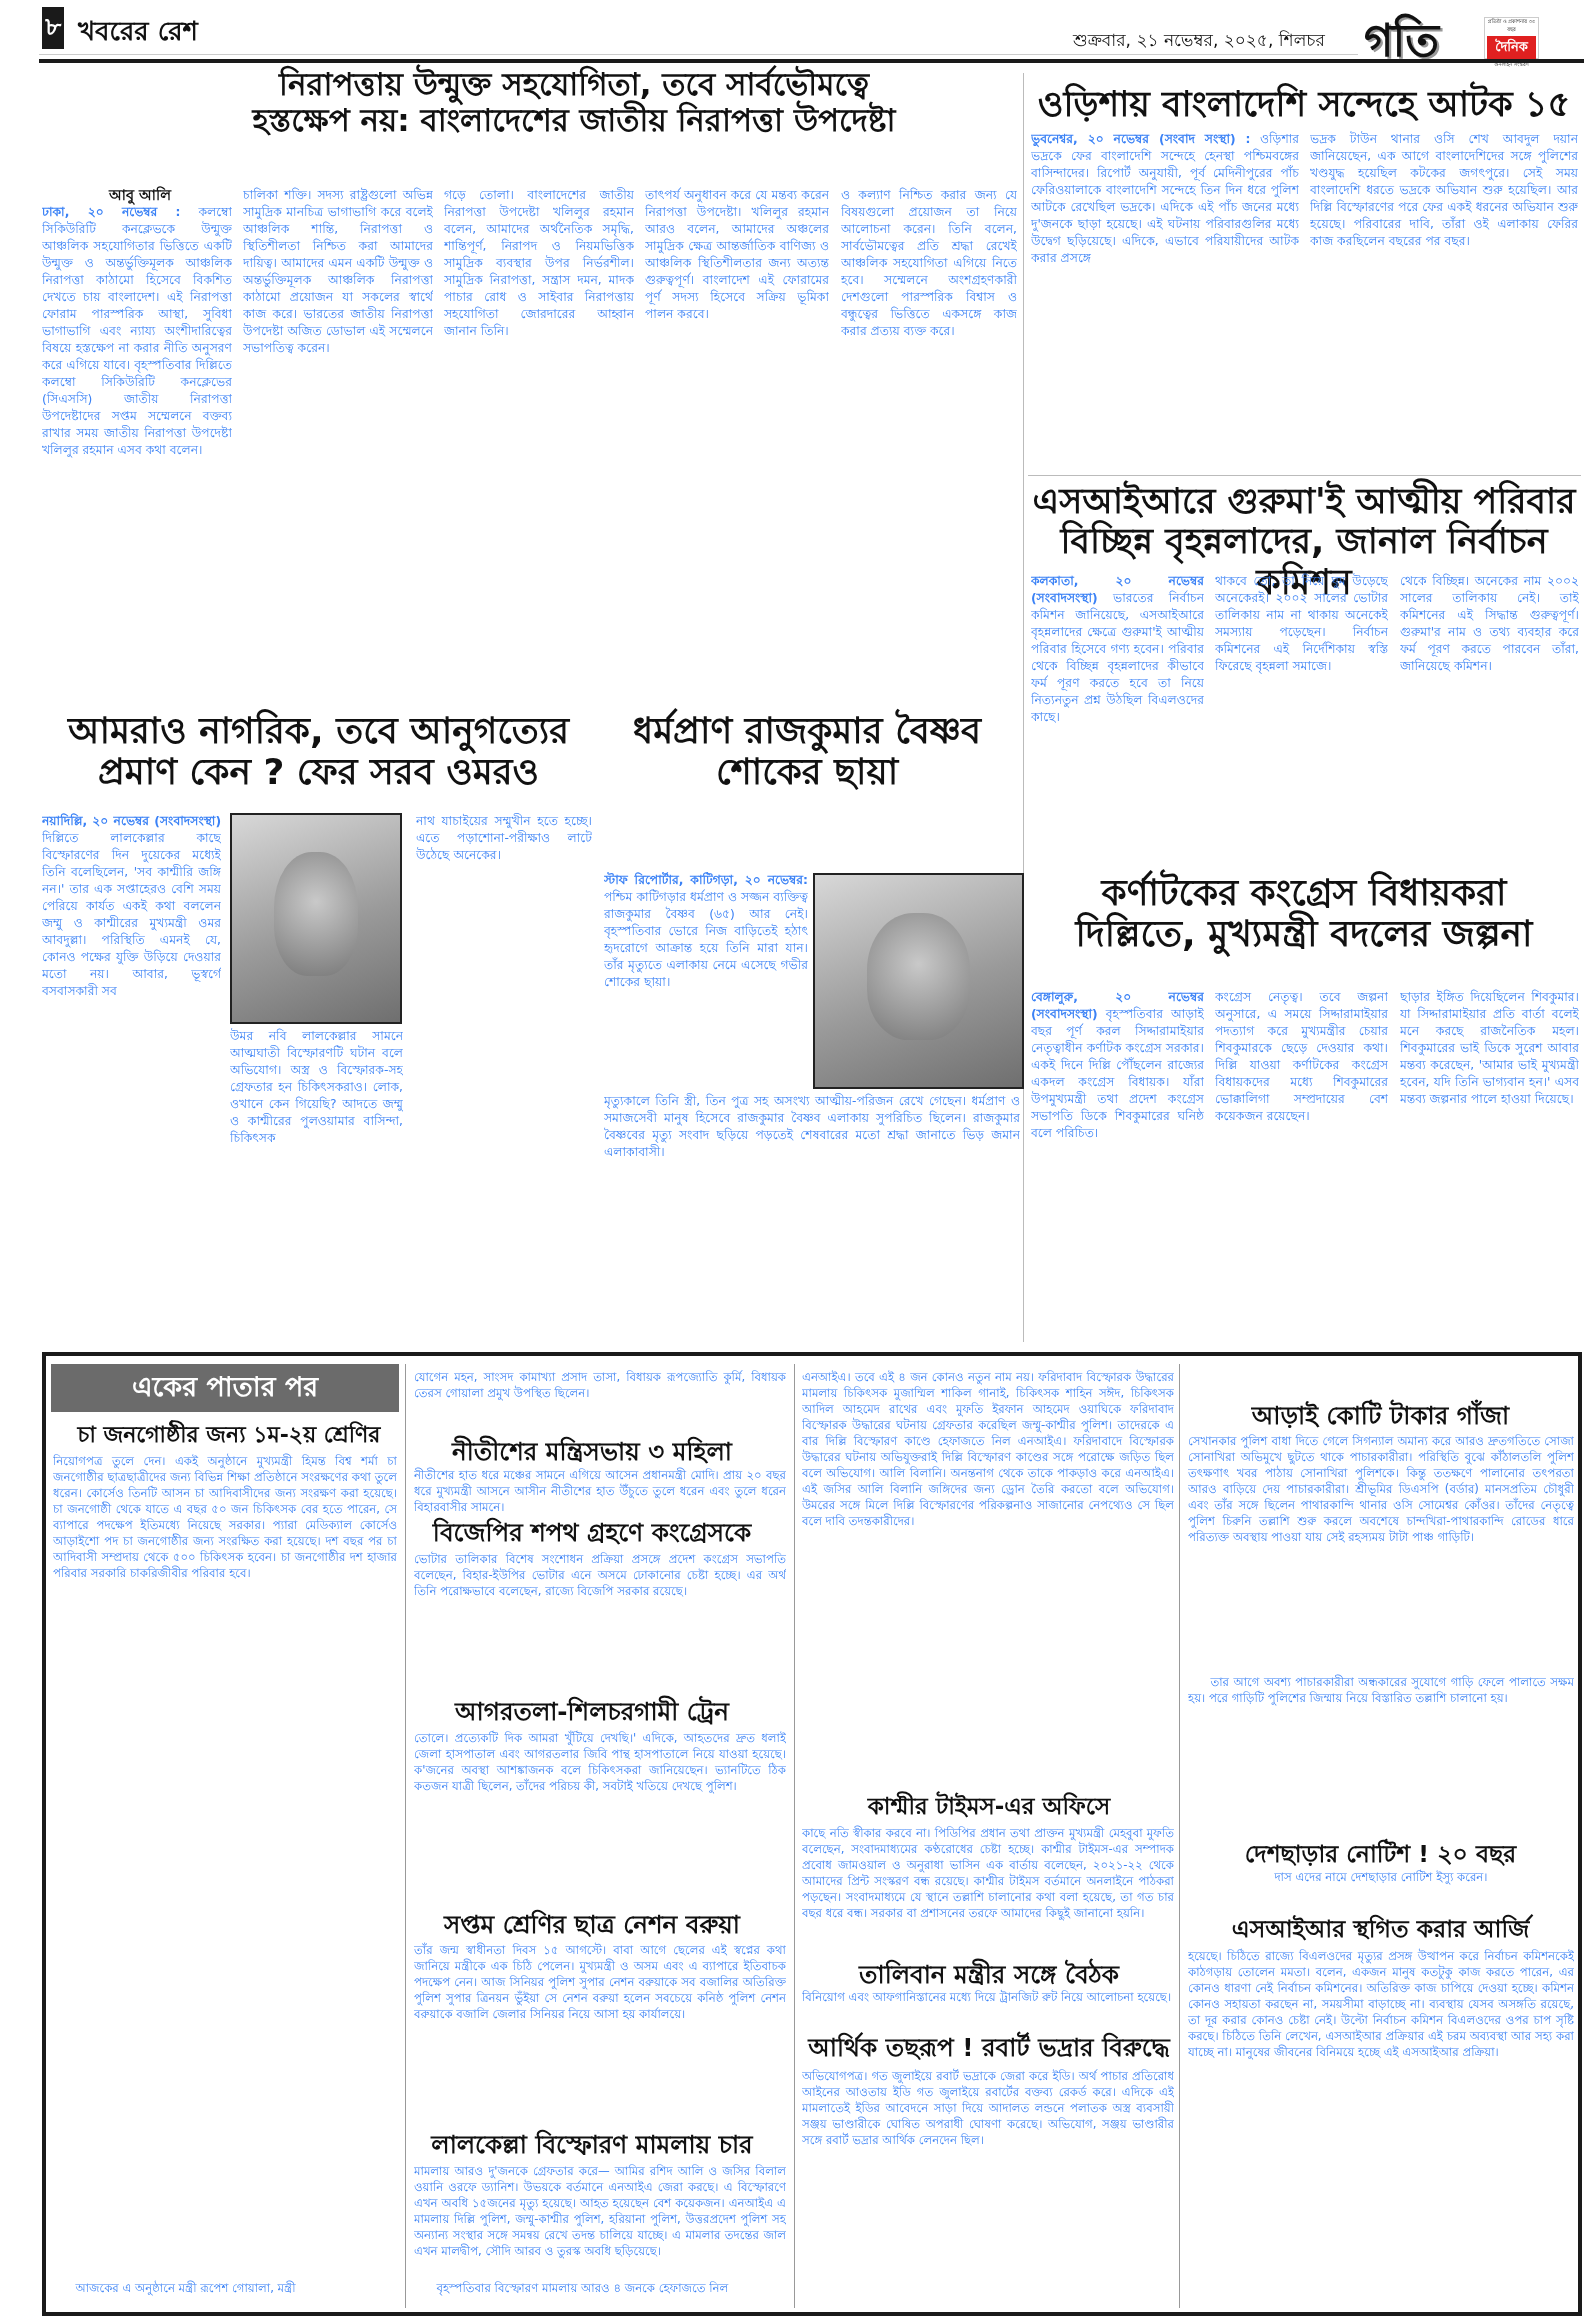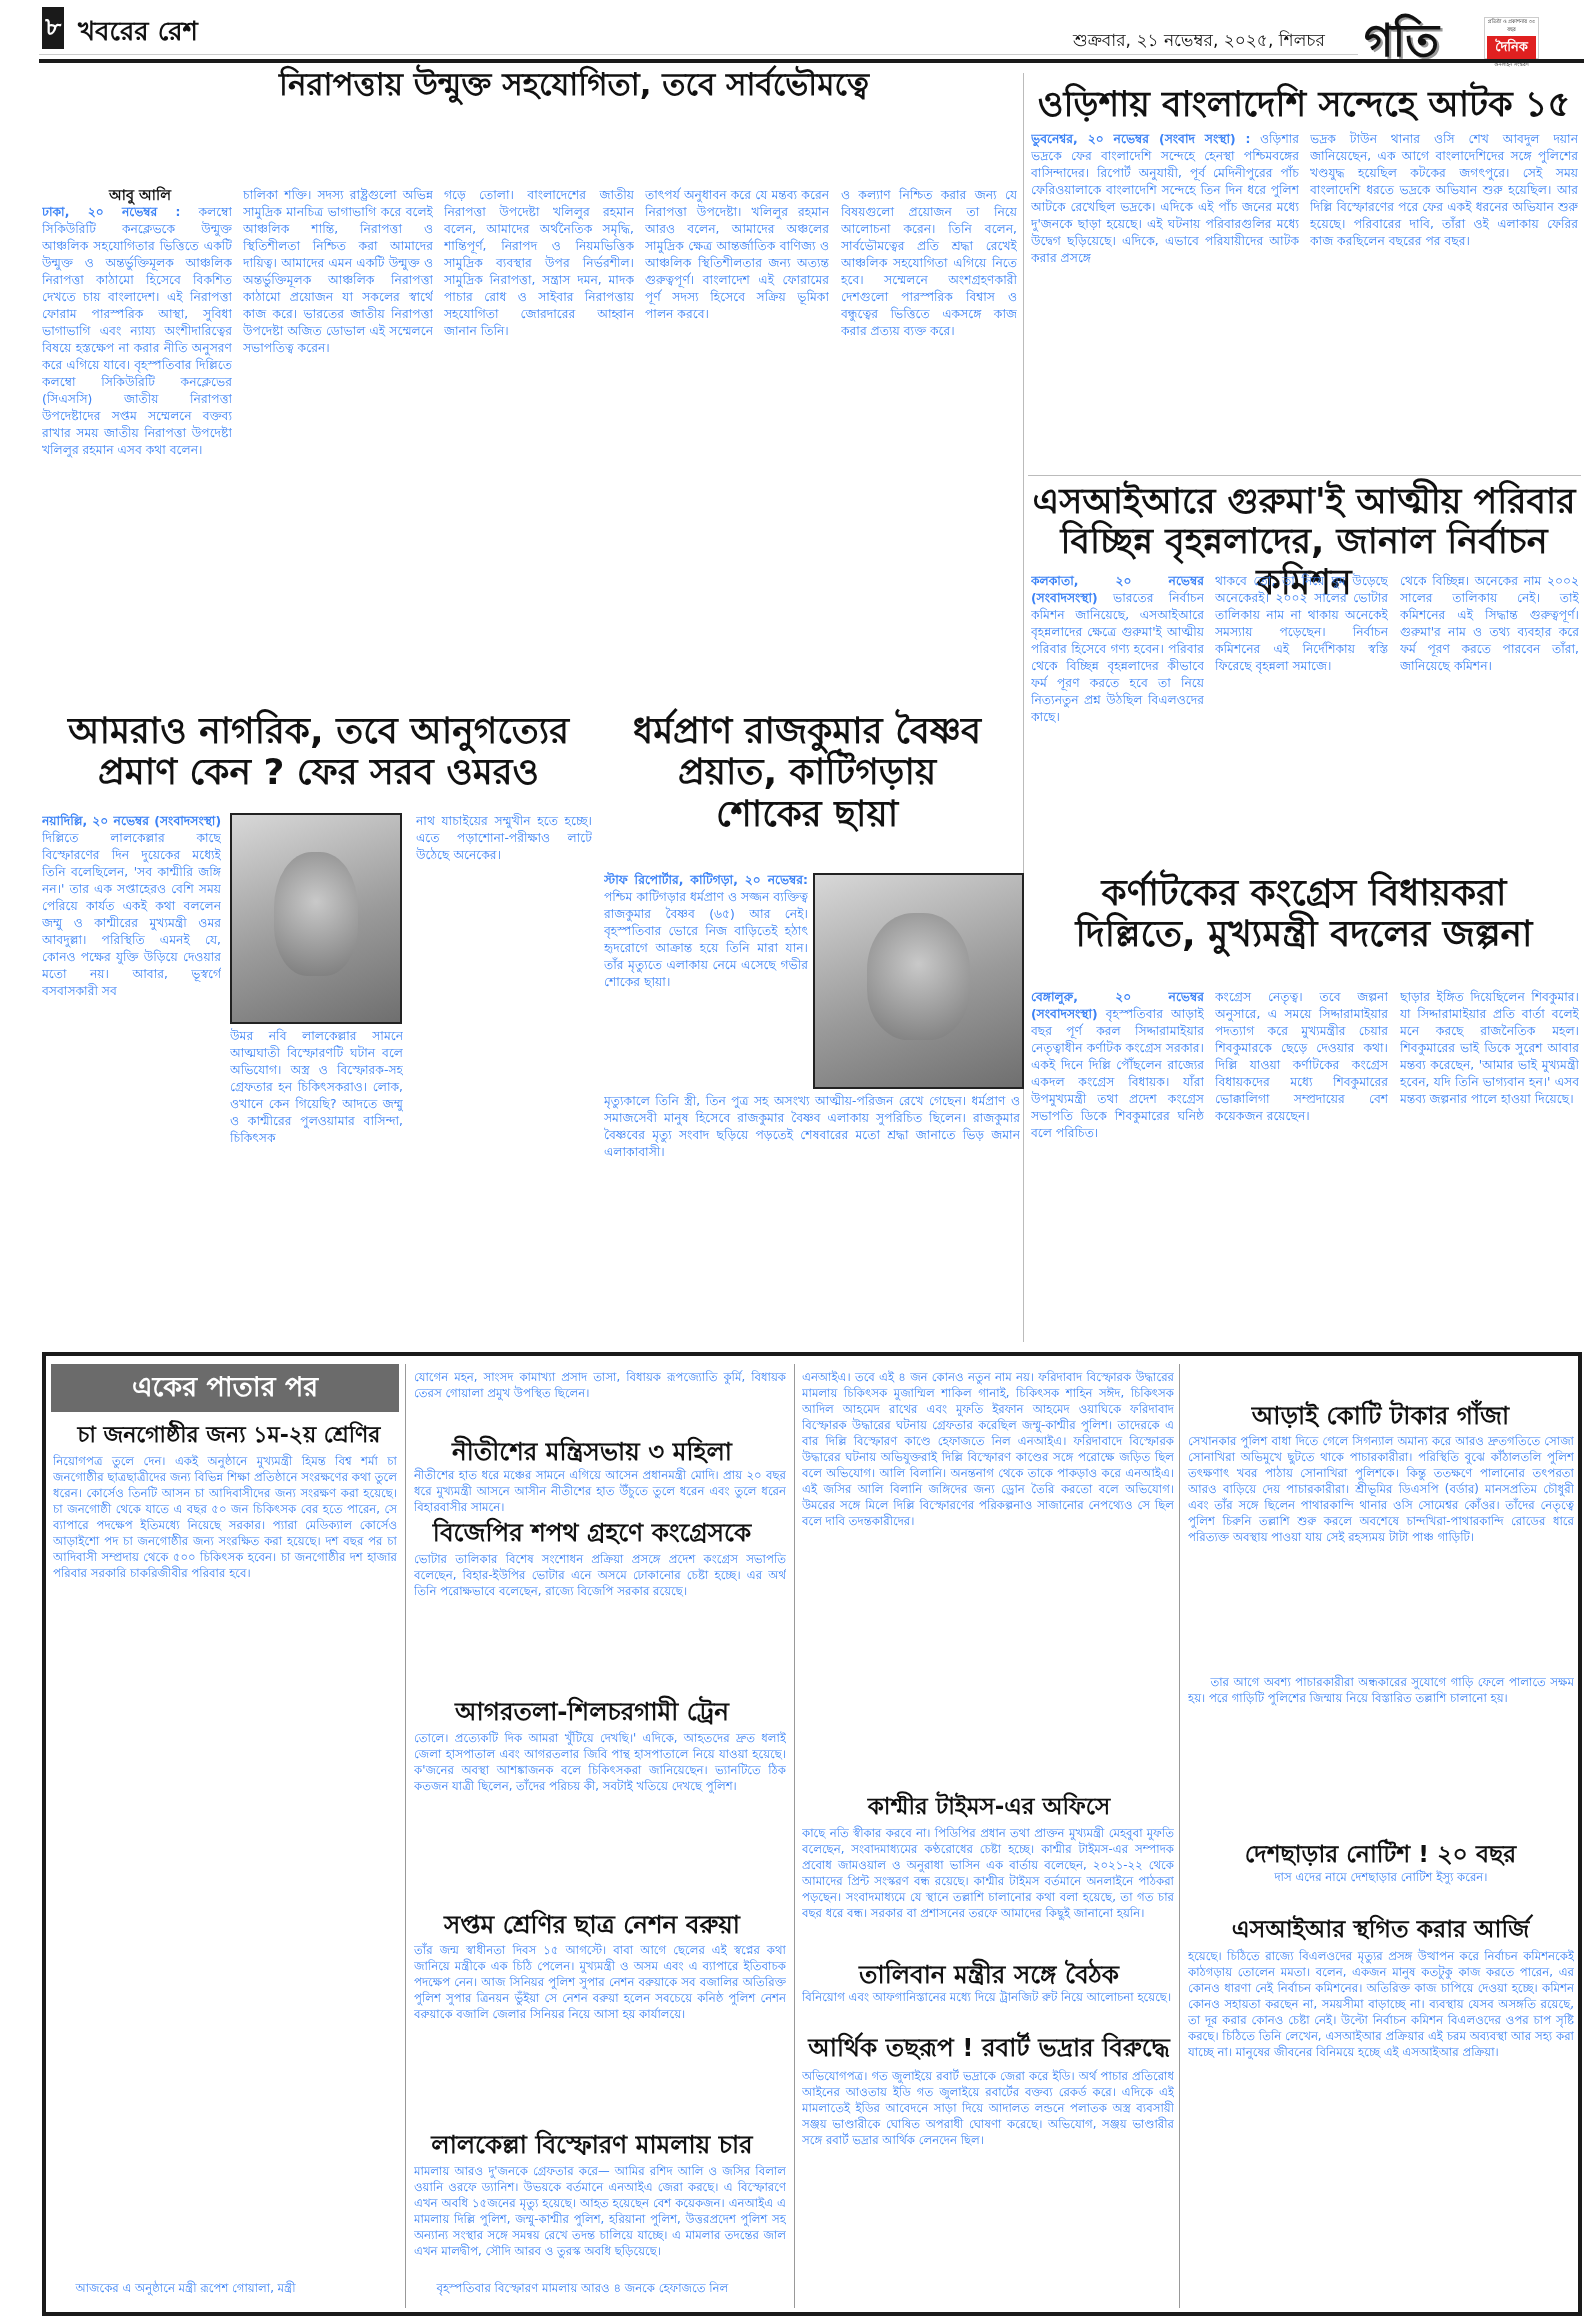--- a/index.html
+++ b/index.html
@@ -59,20 +59,21 @@
 <div class="abs badge">
   <div>প্রতিষ্ঠা ও প্রকাশনার ৩৫ বছর</div>
   <div class="red">দৈনিক</div>
   <div>অনলাইন সংস্করণ</div>
 </div>
 <div class="abs rule-thin"></div>
 <div class="abs rule-thick"></div>
 
 <div class="abs hl h-main">
   <div>নিরাপত্তায় উন্মুক্ত সহযোগিতা, তবে সার্বভৌমত্বে</div>
+  <div>হস্তক্ষেপ নয়: বাংলাদেশের জাতীয় নিরাপত্তা উপদেষ্টা</div>
 </div>
 <div class="abs" style="left:42px;top:184px;width:196px;font-size:14.5px;font-weight:bold;text-align:center;">আবু আলি</div>
 <div class="abs body col" style="left:42px;top:204px;width:190px;height:503px;">
   <span class="byline">ঢাকা, ২০ নভেম্বর :</span>
   <span>কলম্বো সিকিউরিটি কনক্লেভকে উন্মুক্ত আঞ্চলিক সহযোগিতার ভিত্তিতে একটি উন্মুক্ত ও অন্তর্ভুক্তিমূলক আঞ্চলিক নিরাপত্তা কাঠামো হিসেবে বিকশিত দেখতে চায় বাংলাদেশ। এই নিরাপত্তা ফোরাম পারস্পরিক আস্থা, সুবিধা ভাগাভাগি এবং ন্যায্য অংশীদারিত্বের বিষয়ে হস্তক্ষেপ না করার নীতি অনুসরণ করে এগিয়ে যাবে। বৃহস্পতিবার দিল্লিতে কলম্বো সিকিউরিটি কনক্লেভের (সিএসসি) জাতীয় নিরাপত্তা উপদেষ্টাদের সপ্তম সম্মেলনে বক্তব্য রাখার সময় জাতীয় নিরাপত্তা উপদেষ্টা খলিলুর রহমান এসব কথা বলেন।</span>
 </div>
 <div class="abs body col" style="left:243px;top:187px;width:190px;height:520px;">চালিকা শক্তি। সদস্য রাষ্ট্রগুলো অভিন্ন সামুদ্রিক মানচিত্র ভাগাভাগি করে বলেই আঞ্চলিক শান্তি, নিরাপত্তা ও স্থিতিশীলতা নিশ্চিত করা আমাদের দায়িত্ব। আমাদের এমন একটি উন্মুক্ত ও অন্তর্ভুক্তিমূলক আঞ্চলিক নিরাপত্তা কাঠামো প্রয়োজন যা সকলের স্বার্থে কাজ করে। ভারতের জাতীয় নিরাপত্তা উপদেষ্টা অজিত ডোভাল এই সম্মেলনে সভাপতিত্ব করেন।</div>
 <div class="abs body col" style="left:444px;top:187px;width:190px;height:520px;">গড়ে তোলা। বাংলাদেশের জাতীয় নিরাপত্তা উপদেষ্টা খলিলুর রহমান বলেন, আমাদের অর্থনৈতিক সমৃদ্ধি, শান্তিপূর্ণ, নিরাপদ ও নিয়মভিত্তিক সামুদ্রিক ব্যবস্থার উপর নির্ভরশীল। সামুদ্রিক নিরাপত্তা, সন্ত্রাস দমন, মাদক পাচার রোধ ও সাইবার নিরাপত্তায় সহযোগিতা জোরদারের আহ্বান জানান তিনি।</div>
 <div class="abs body col" style="left:645px;top:187px;width:184px;height:520px;">তাৎপর্য অনুধাবন করে যে মন্তব্য করেন নিরাপত্তা উপদেষ্টা। খলিলুর রহমান আরও বলেন, আমাদের অঞ্চলের সামুদ্রিক ক্ষেত্র আন্তর্জাতিক বাণিজ্য ও আঞ্চলিক স্থিতিশীলতার জন্য অত্যন্ত গুরুত্বপূর্ণ। বাংলাদেশ এই ফোরামের পূর্ণ সদস্য হিসেবে সক্রিয় ভূমিকা পালন করবে।</div>
 <div class="abs body col" style="left:841px;top:187px;width:176px;height:520px;">ও কল্যাণ নিশ্চিত করার জন্য যে বিষয়গুলো প্রয়োজন তা নিয়ে আলোচনা করেন। তিনি বলেন, সার্বভৌমত্বের প্রতি শ্রদ্ধা রেখেই আঞ্চলিক সহযোগিতা এগিয়ে নিতে হবে। সম্মেলনে অংশগ্রহণকারী দেশগুলো পারস্পরিক বিশ্বাস ও বন্ধুত্বের ভিত্তিতে একসঙ্গে কাজ করার প্রত্যয় ব্যক্ত করে।</div>
@@ -117,21 +118,20 @@
   <span>দিল্লিতে লালকেল্লার কাছে বিস্ফোরণের দিন দুয়েকের মধ্যেই তিনি বলেছিলেন, 'সব কাশ্মীরি জঙ্গি নন।' তার এক সপ্তাহেরও বেশি সময় পেরিয়ে কার্যত একই কথা বললেন জম্মু ও কাশ্মীরের মুখ্যমন্ত্রী ওমর আবদুল্লা। পরিস্থিতি এমনই যে, কোনও পক্ষের যুক্তি উড়িয়ে দেওয়ার মতো নয়। আবার, ভূস্বর্গে বসবাসকারী সব</span>
 </div>
 <div class="abs photo" style="left:230px;top:813px;width:168px;height:207px;">
     <div class="face"></div>
   </div>
 <div class="abs body col" style="left:230px;top:1028px;width:173px;height:302px;">উমর নবি লালকেল্লার সামনে আত্মঘাতী বিস্ফোরণটি ঘটান বলে অভিযোগ। অস্ত্র ও বিস্ফোরক-সহ গ্রেফতার হন চিকিৎসকরাও। লোক, ওখানে কেন গিয়েছি? আদতে জম্মু ও কাশ্মীরের পুলওয়ামার বাসিন্দা, চিকিৎসক</div>
 <div class="abs body col" style="left:416px;top:813px;width:176px;height:517px;">নাথ যাচাইয়ের সম্মুখীন হতে হচ্ছে। এতে পড়াশোনা-পরীক্ষাও লাটে উঠেছে অনেকের।</div>
 
 <div class="abs hl h-raj">
   <div>ধর্মপ্রাণ রাজকুমার বৈষ্ণব</div>
-  <div>প্রয়াত, কাটিগড়ায়</div>
   <div>শোকের ছায়া</div>
 </div>
 <div class="abs body col" style="left:604px;top:872px;width:204px;height:140px;">
   <span class="byline">স্টাফ রিপোর্টার, কাটিগড়া, ২০ নভেম্বর:</span>
   <span>পশ্চিম কাটিগড়ার ধর্মপ্রাণ ও সজ্জন ব্যক্তিত্ব রাজকুমার বৈষ্ণব (৬৫) আর নেই। বৃহস্পতিবার ভোরে নিজ বাড়িতেই হঠাৎ হৃদরোগে আক্রান্ত হয়ে তিনি মারা যান। তাঁর মৃত্যুতে এলাকায় নেমে এসেছে গভীর শোকের ছায়া।</span>
 </div>
 <div class="abs photo" style="left:813px;top:873px;width:207px;height:212px;">
     <div class="face"></div>
   </div>
 <div class="abs body col" style="left:604px;top:1093px;width:416px;height:238px;">মৃত্যুকালে তিনি স্ত্রী, তিন পুত্র সহ অসংখ্য আত্মীয়-পরিজন রেখে গেছেন। ধর্মপ্রাণ ও সমাজসেবী মানুষ হিসেবে রাজকুমার বৈষ্ণব এলাকায় সুপরিচিত ছিলেন। রাজকুমার বৈষ্ণবের মৃত্যু সংবাদ ছড়িয়ে পড়তেই শেষবারের মতো শ্রদ্ধা জানাতে ভিড় জমান এলাকাবাসী।</div>

